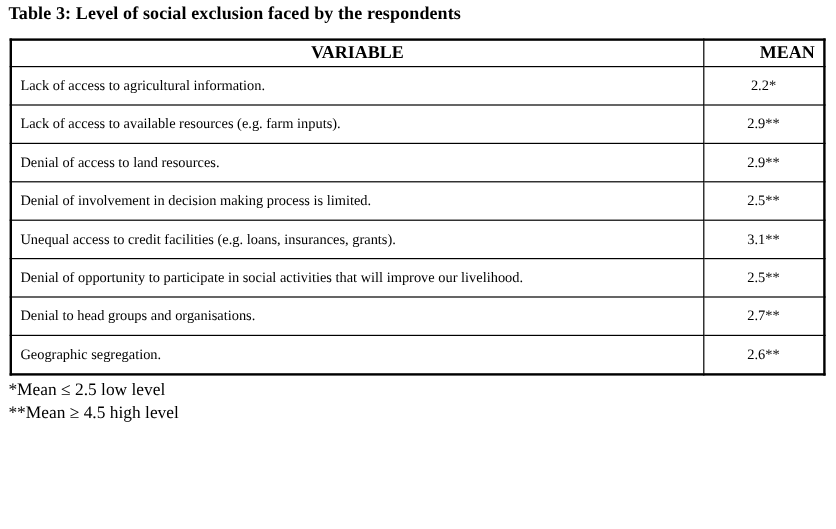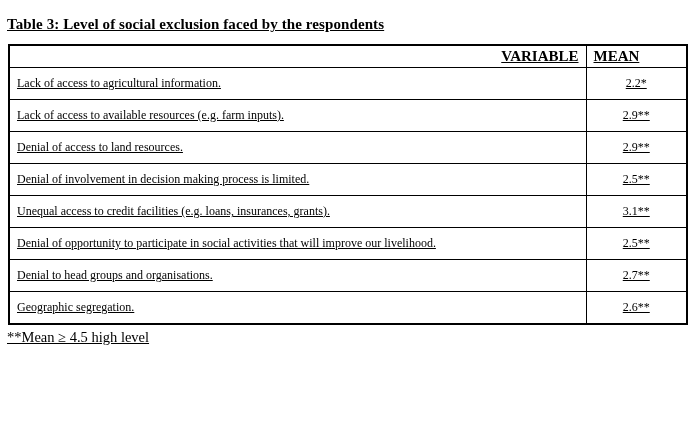--- a/index.html
+++ b/index.html
@@ -8,22 +8,21 @@
     background: #ffffff;
   }
   body {
     width: 697px;
     height: 441px;
     font-family: "Liberation Serif", "DejaVu Serif", serif;
     color: #000000;
     overflow: hidden;
   }
   .page {
-    padding: 16px 0 0 7px;
-    text-decoration: underline;
+    padding: 4px 0 0 7px;
   }
   .table-title {
     font-size: 15px;
     font-weight: bold;
     margin: 0 0 11px 0;
     letter-spacing: 0.1px;
   }
   table.data-table {
     border-collapse: collapse;
     table-layout: fixed;
@@ -35,24 +34,24 @@
   table.data-table col.col-mean { width: 101px; }
   table.data-table th,
   table.data-table td {
     border: 1px solid #000000;
     vertical-align: middle;
   }
   table.data-table th {
     font-size: 15px;
     font-weight: bold;
     padding: 2px 7px;
-    text-align: right;
+    text-align: center;
   }
   table.data-table th.mean-header {
-    text-align: left;
+    text-align: right;
   }
   table.data-table td {
     font-size: 12px;
     line-height: 19px;
     padding: 6px 7px;
   }
   table.data-table td.mean-cell {
     text-align: center;
     padding-left: 2px;
     padding-right: 2px;
@@ -131,16 +130,17 @@
     </tr>
 
     <tr>
       <td class="variable-cell">Geographic segregation.</td>
       <td class="mean-cell">2.6**</td>
     </tr>
   </tbody>
   </table>
 
   <div class="footnotes">
+    <div>*Mean ≤ 2.5 low level</div>
     <div>**Mean ≥ 4.5 high level</div>
   </div>
 
 </div>
 
 </body></html>

